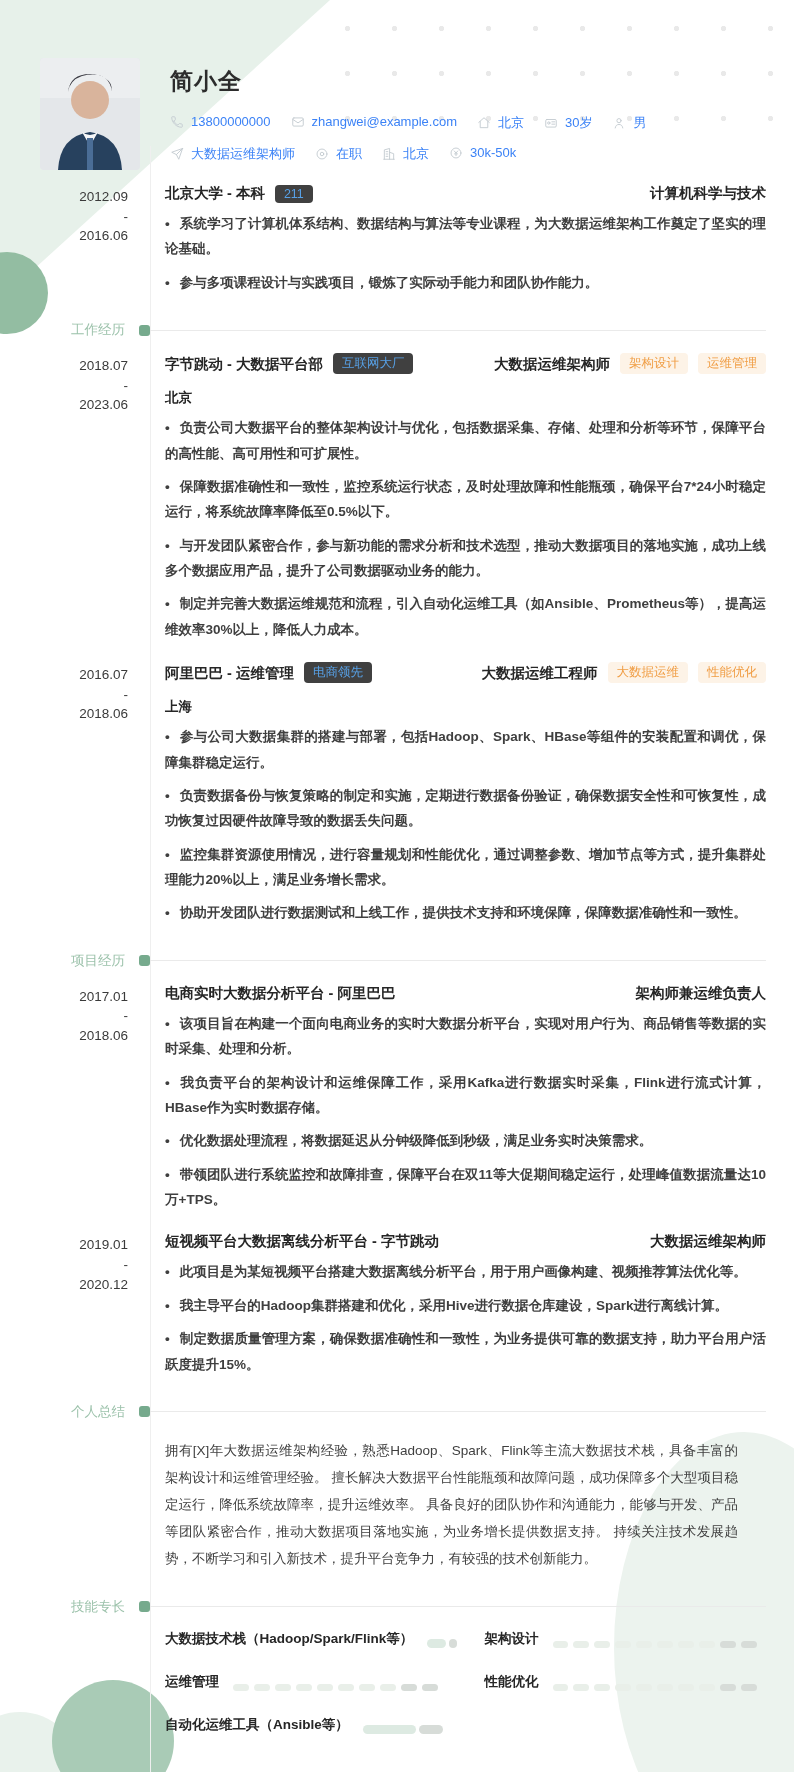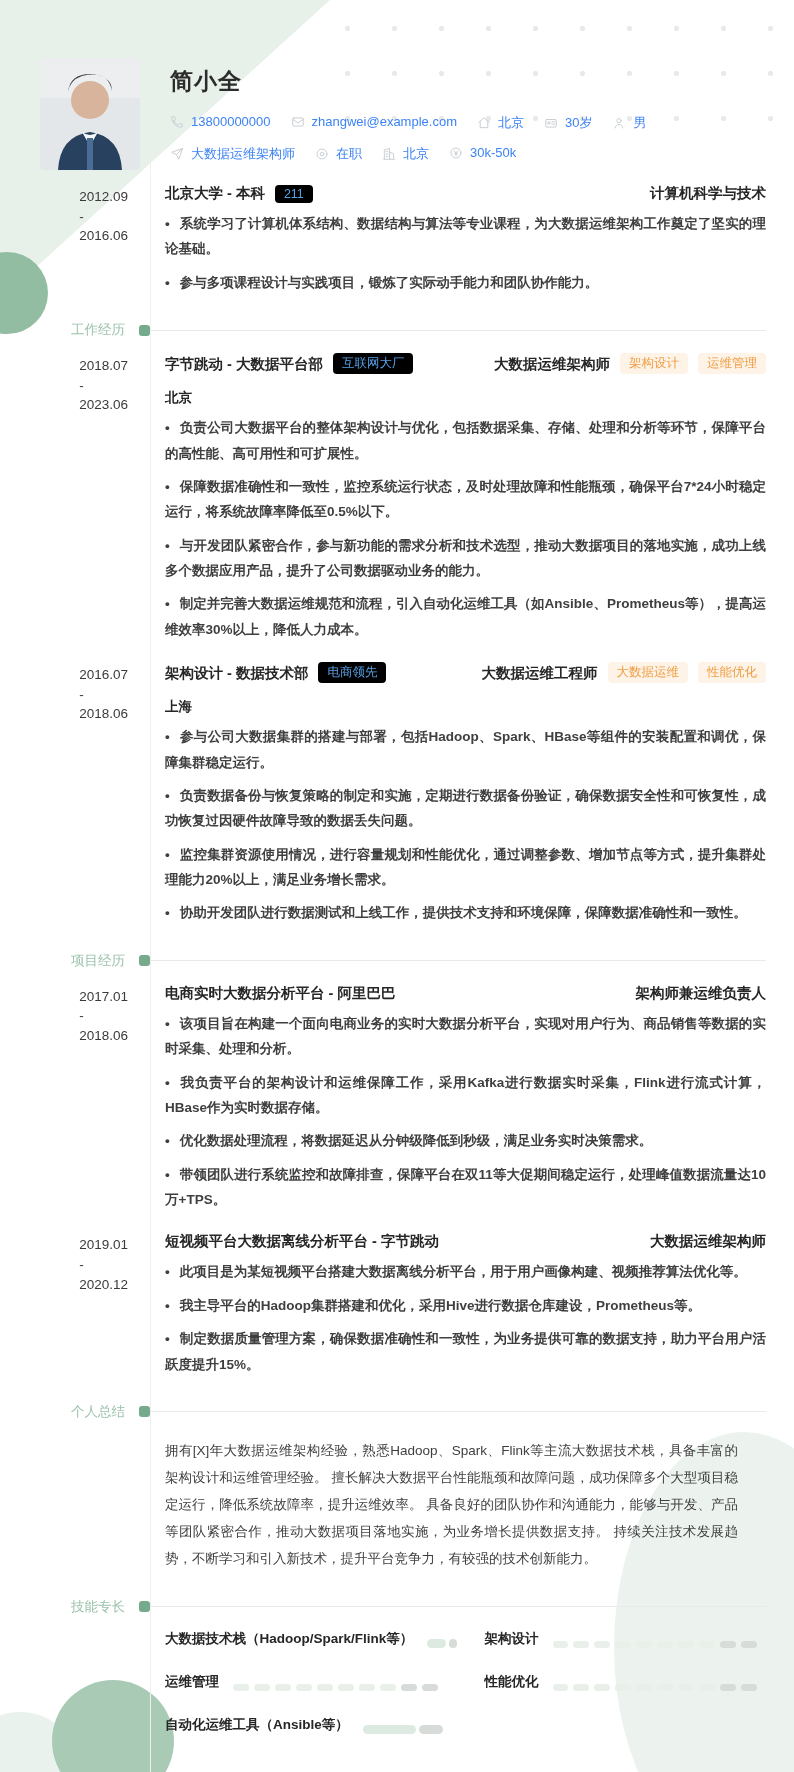--- a/index.html
+++ b/index.html
@@ -41,27 +41,27 @@
   .resume { margin-top:8px; }
   .section { margin-bottom:26px; }
   .section-header { display:flex; align-items:center; margin-bottom:14px; }
   .section-label { width:125px; text-align:right; font-size:13.5px; color:#9cc2ab; flex:none; }
   .section-marker { width:11px; height:11px; border-radius:3px; background:#76aa8d; margin-left:14px; flex:none; }
   .section-line { flex:1; height:1px; background:#eaeaea; margin-right:28px; }
 
   .entry { display:grid; grid-template-columns:150px 1fr; padding-right:28px; }
   .entry + .entry { margin-top:20px; }
   .entry-dates { text-align:right; padding-right:22px; padding-top:3px; }
-  .date-stack { display:inline-block; text-align:left; font-size:13.5px; color:#3a3a3a; line-height:1.45; }
+  .date-stack { display:inline-block; text-align:right; font-size:13.5px; color:#3a3a3a; line-height:1.45; }
   .entry-content { padding-left:15px; min-width:0; }
 
   .entry-title-row { display:flex; justify-content:space-between; align-items:center; }
   .title-group { display:flex; align-items:flex-end; gap:10px; }
   .entry-title { font-size:14.5px; font-weight:bold; color:#262626; }
-  .badge-blue { background:#000000; color:#57a0e5; font-size:12.5px; padding:2px 9px; border-radius:4px; }
+  .badge-blue { background:#404040; color:#57a0e5; font-size:12.5px; padding:2px 9px; border-radius:4px; }
   .badge-orange { background:#fdf3e7; color:#f09d44; font-size:12.5px; padding:2px 9px; border-radius:4px; }
   .entry-location { font-size:13.5px; font-weight:bold; color:#262626; margin-top:15px; }
   .bullets { margin-top:5px;font-weight:bold; }
   .bullet { font-size:13.5px; color:#3f3f3f; line-height:1.88; margin-top:8px; text-align:justify; }
   .bullet::before { content:"•"; margin-right:10px; color:#3f3f3f; }
 
   
   .summary-text { padding:2px 28px 0 15px; font-size:13.5px; color:#3f3f3f; line-height:2.0; text-align:justify; }
 
   
@@ -264,21 +264,21 @@
           <div class="entry-dates">
             <span class="date-stack">
               <span>2016.07</span><br>
               <span>-</span><br>
               <span>2018.06</span>
             </span>
           </div>
           <div class="entry-content">
             <div class="entry-title-row">
               <span class="title-group">
-                <span class="entry-title">架构设计 - 数据技术部</span>
+                <span class="entry-title">阿里巴巴 - 运维管理</span>
                 <span class="badge-blue">电商领先</span>
               </span>
               <span class="title-group">
                 <span class="entry-title">大数据运维工程师</span>
                 <span class="badge-orange">大数据运维</span>
                 <span class="badge-orange">性能优化</span>
               </span>
             </div>
             <div class="entry-location">上海</div>
             <div class="bullets">
@@ -328,21 +328,21 @@
               <span>2020.12</span>
             </span>
           </div>
           <div class="entry-content">
             <div class="entry-title-row">
               <span class="entry-title">短视频平台大数据离线分析平台 - 字节跳动</span>
               <span class="entry-title">大数据运维架构师</span>
             </div>
             <div class="bullets">
               <div class="bullet">此项目是为某短视频平台搭建大数据离线分析平台，用于用户画像构建、视频推荐算法优化等。</div>
-              <div class="bullet">我主导平台的Hadoop集群搭建和优化，采用Hive进行数据仓库建设，Prometheus等。</div>
+              <div class="bullet">我主导平台的Hadoop集群搭建和优化，采用Hive进行数据仓库建设，Spark进行离线计算。</div>
               <div class="bullet">制定数据质量管理方案，确保数据准确性和一致性，为业务提供可靠的数据支持，助力平台用户活跃度提升15%。</div>
             </div>
           </div>
         </div>
       </div>
 
       <div class="section">
         <div class="section-header">
           <span class="section-label">个人总结</span>
           <span class="section-marker"></span>

